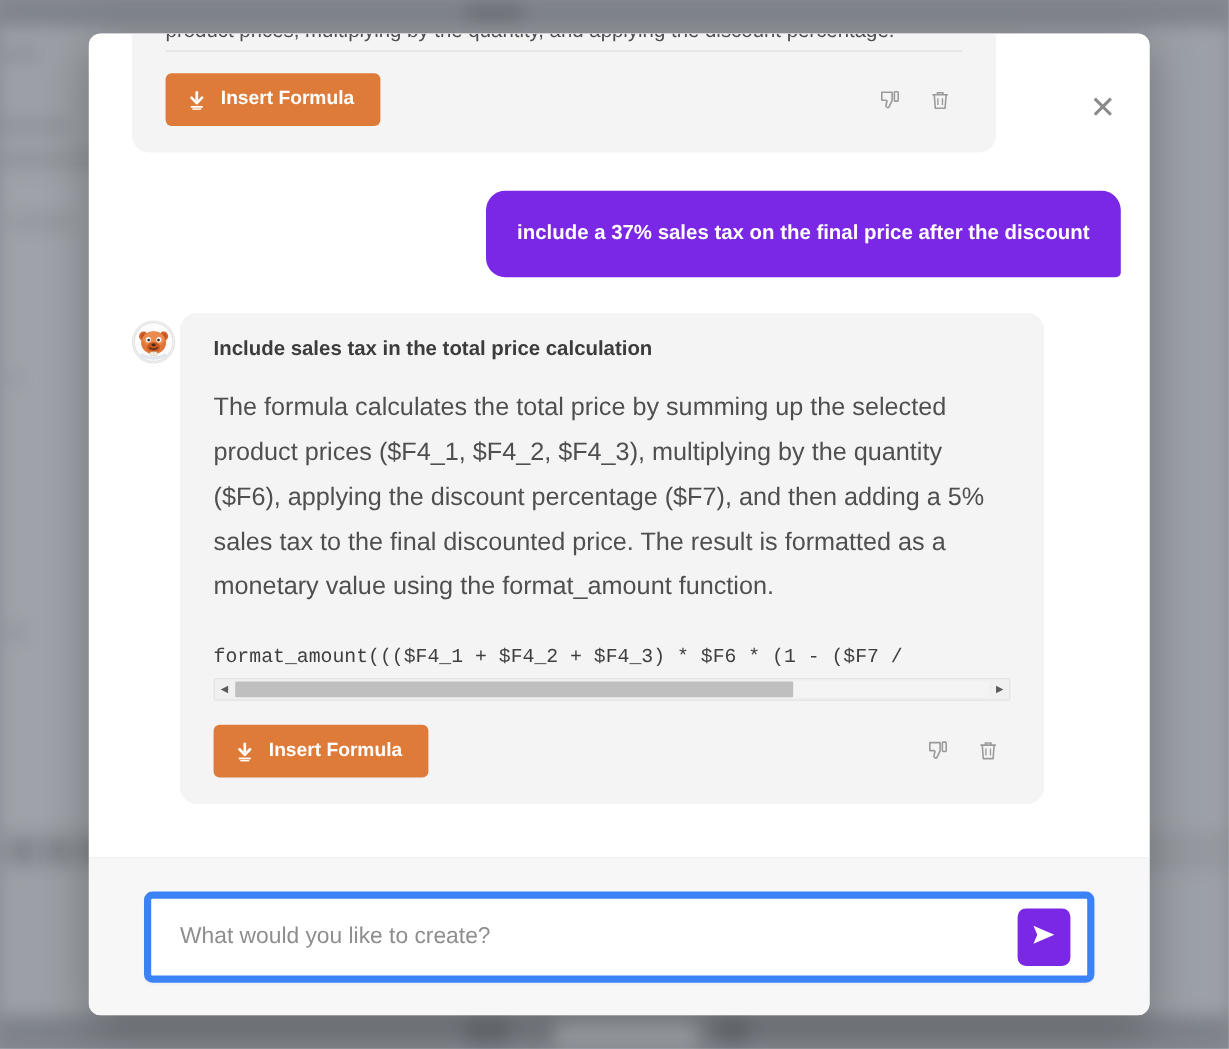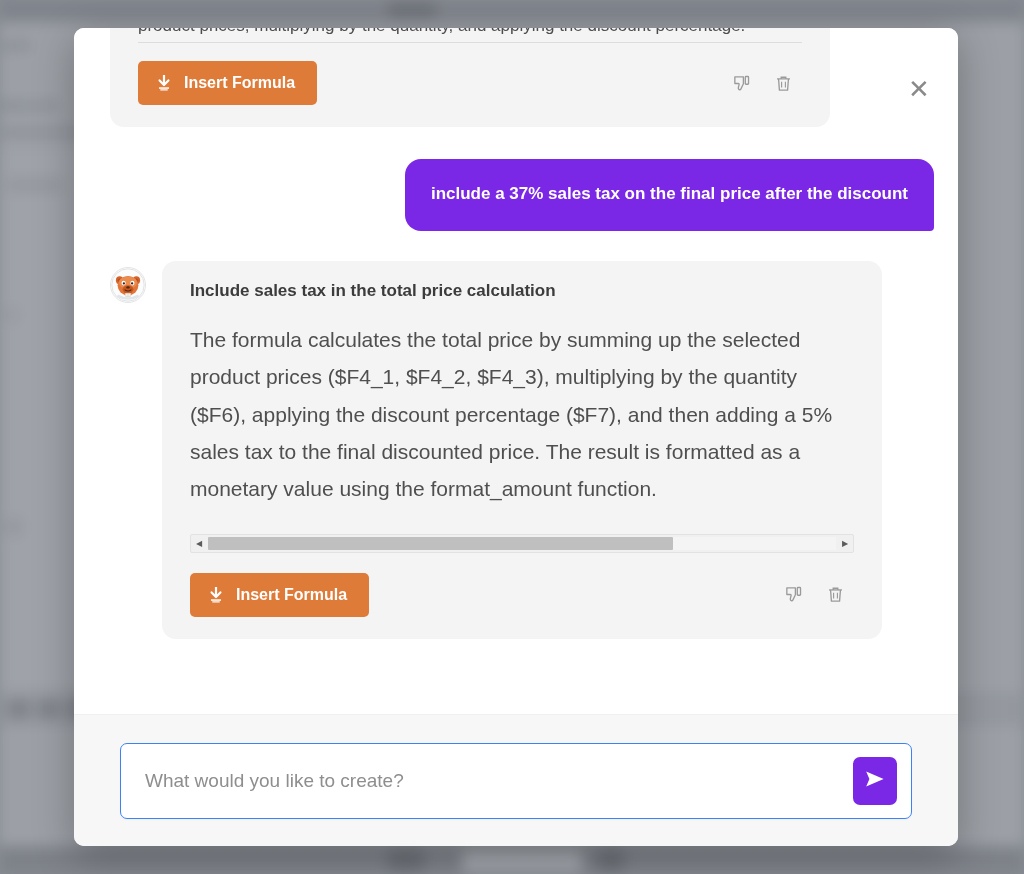--- a/index.html
+++ b/index.html
@@ -196,21 +196,21 @@
   }
 
   
   .action-row {
     display: flex;
     align-items: center;
     justify-content: space-between;
   }
   .insert-btn {
     display: inline-flex;
-    align-items: flex-start;
+    align-items: flex-end;
     gap: 12px;
     background: #df7b39;
     color: #ffffff;
     font-size: 16px;
     font-weight: bold;
     border: none;
     border-radius: 5px;
     padding: 13px 22px 13px 18px;
     cursor: pointer;
     font-family: "Liberation Sans", sans-serif;
@@ -245,21 +245,21 @@
     line-height: 1.75;
     border-radius: 16px 16px 4px 16px;
     padding: 20px 26px 22px 26px;
     max-width: 560px;
   }
 
   
   .assistant-row {
     display: flex;
     align-items: flex-start;
-    gap: 16px;
+    gap: 4px;
     margin: 30px 0 0 0;
   }
   .avatar {
     flex: 0 0 36px;
     width: 36px; height: 36px;
     border-radius: 50%;
     background: #fdfdfd;
     border: 1px solid #e4e4e4;
     overflow: hidden;
     display: flex; align-items: center; justify-content: center;
@@ -273,21 +273,21 @@
     background: #f7f7f7;
     border-top: 1px solid #f0f0f0;
     display: flex;
     align-items: center;
     padding: 0 46px;
   }
   #composer-box {
     flex: 1 1 auto;
     height: 76px;
     background: #ffffff;
-    border: 1px solid #3b82f6;
+    border: 6px solid #3b82f6;
     border-radius: 7px;
     display: flex;
     align-items: center;
     padding: 0 14px 0 22px;
     box-shadow: 0 1px 2px rgba(0,0,0,0.03);
   }
   #prompt-input {
     flex: 1 1 auto;
     border: none;
     outline: none;
@@ -403,20 +403,21 @@
           <path d="M17 25.3 V28.4" stroke="#d8d2c2" stroke-width="0.7"></path>
           <path d="M6.4 27.6 Q17 33.4 27.6 27.6" stroke="#dfe6ee" stroke-width="2.6" fill="none"></path>
         </svg>
       </div>
 
       <div class="bot-card">
         <div class="bot-title">Include sales tax in the total price calculation</div>
         <div class="bot-body">The formula calculates the total price by summing up the selected product prices ($F4_1, $F4_2, $F4_3), multiplying by the quantity ($F6), applying the discount percentage ($F7), and then adding a 5% sales tax to the final discounted price. The result is formatted as a monetary value using the format_amount function.</div>
 
         <div class="formula-wrap">
+          <div class="formula-code">format_amount((($F4_1 + $F4_2 + $F4_3) * $F6 * (1 - ($F7 / </div>
           <div class="hscroll">
             <div class="arrow">◀</div>
             <div class="track">
               <div class="thumb" style="width: 74%;"></div>
             </div>
             <div class="arrow">▶</div>
           </div>
         </div>
 
         <div class="action-row">

